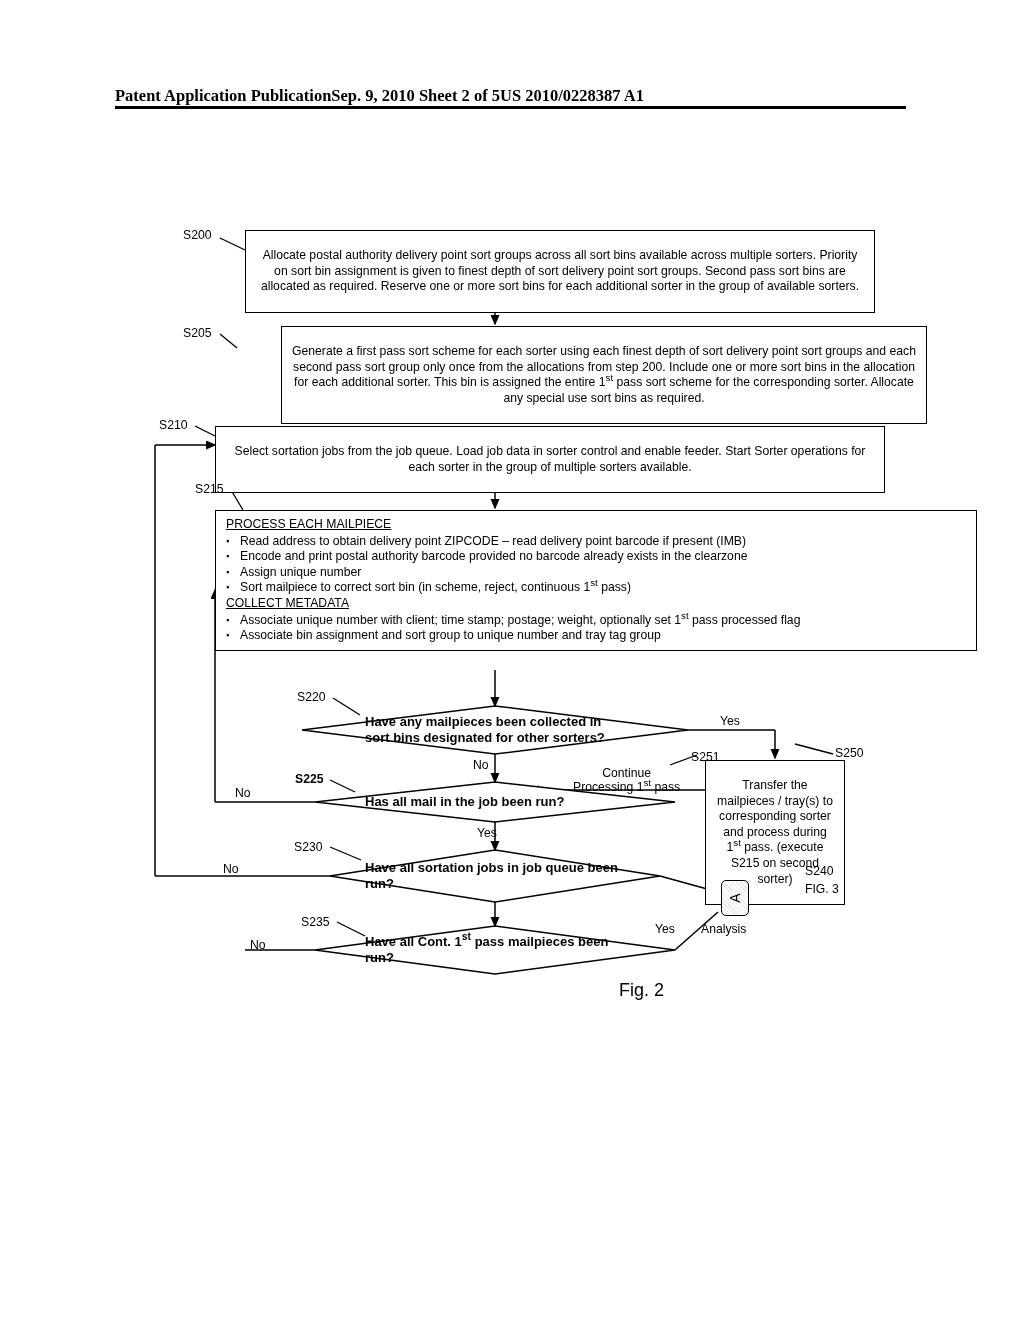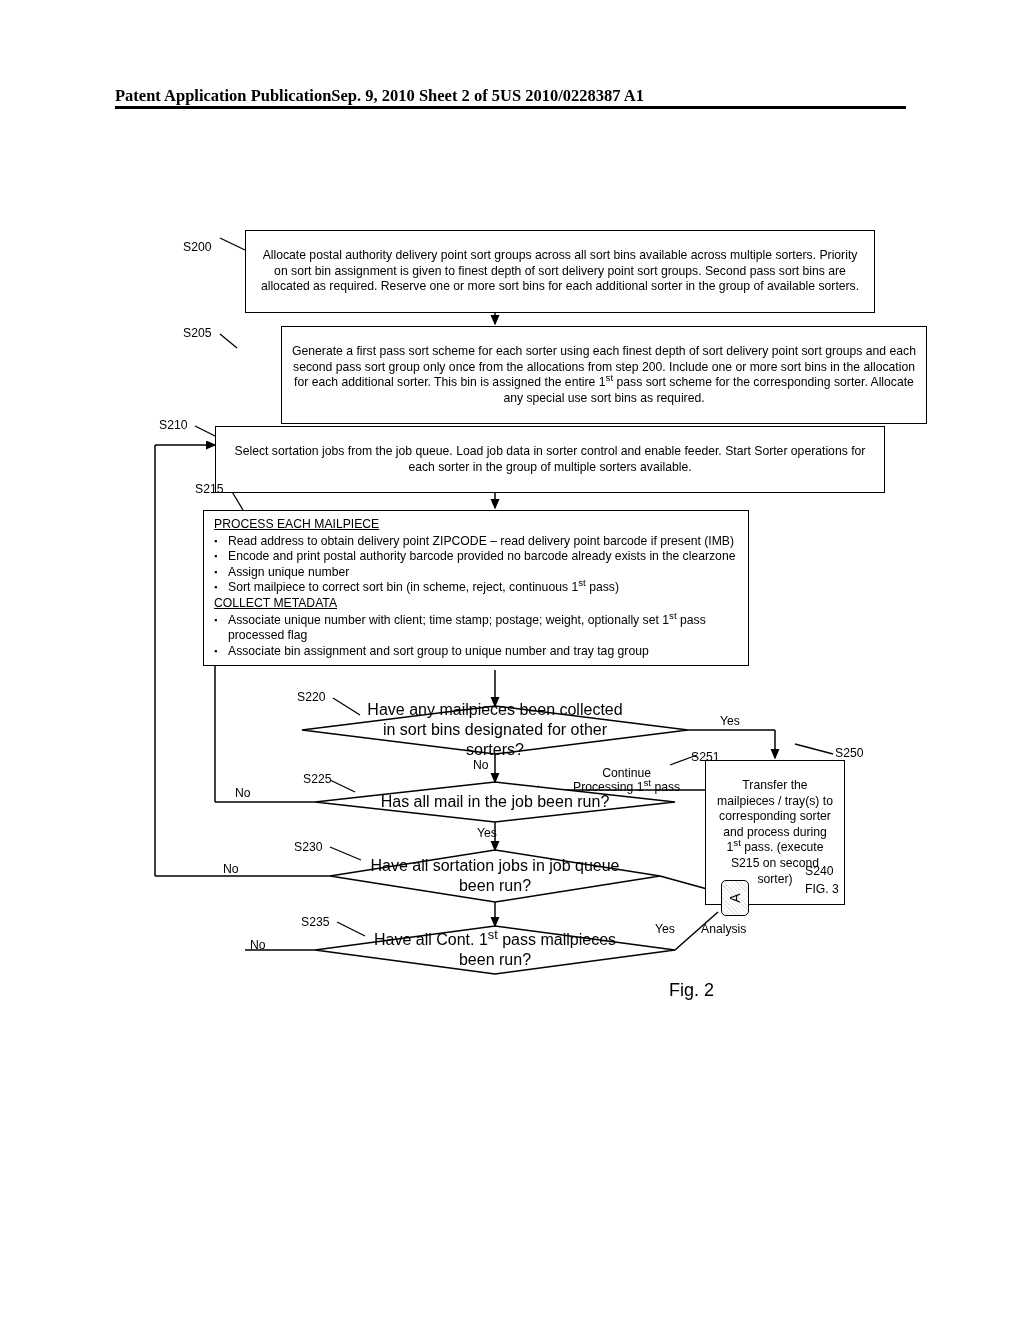--- a/index.html
+++ b/index.html
@@ -70,22 +70,22 @@
   .label {
     position: absolute;
     font-family: Arial, Helvetica, sans-serif;
     font-size: 12.2px;
     white-space: nowrap;
   }
   
   .diamond-wrap {
     position: absolute;
     font-family: Arial, Helvetica, sans-serif;
-    font-size: 16px;
-    text-align: center;
+    font-size: 13px;
+    font-weight: bold;
   }
   .diamond-wrap .text {
     position: absolute;
     left: 50%;
     top: 50%;
     transform: translate(-50%, -50%);
     width: 260px;
     line-height: 1.25;
   }
   svg.flowlines {
@@ -180,33 +180,33 @@
     <line x1="116" y1="260" x2="128" y2="280" stroke="#000" stroke-width="1.3"></line>
     <line x1="218" y1="468" x2="245" y2="485" stroke="#000" stroke-width="1.3"></line>
     <line x1="215" y1="550" x2="240" y2="562" stroke="#000" stroke-width="1.3"></line>
     <line x1="215" y1="617" x2="246" y2="630" stroke="#000" stroke-width="1.3"></line>
     <line x1="222" y1="692" x2="250" y2="706" stroke="#000" stroke-width="1.3"></line>
     <line x1="680" y1="514" x2="718" y2="524" stroke="#000" stroke-width="1.3"></line>
     <line x1="555" y1="535" x2="582" y2="525" stroke="#000" stroke-width="1.3"></line>
     <line x1="644" y1="648" x2="688" y2="640" stroke="#000" stroke-width="1.3"></line>
   </svg>
 
-  <div class="label" style="left:68px; top:-2px;margin-top:12px;">S200</div>
+  <div class="label" style="left:68px; top:-2px;">S200</div>
   <div class="box" style="left:130px; top:0; width:630px;">Allocate postal authority delivery point sort groups across all sort bins available across multiple sorters. Priority on sort bin assignment is given to finest depth of sort delivery point sort groups. Second pass sort bins are allocated as required. Reserve one or more sort bins for each additional sorter in the group of available sorters.</div>
 
   <div class="label" style="left:68px; top:96px;">S205</div>
   <div class="box" style="left:122px; top:96px; width:646px;margin-left:44px;">
     <span>Generate a first pass sort scheme for each sorter using each finest depth of sort delivery point sort groups and each second pass sort group only once from the allocations from step 200. Include one or more sort bins in the allocation for each additional sorter. This bin is assigned the entire 1</span><span class="sup">st</span><span> pass sort scheme for the corresponding sorter. Allocate any special use sort bins as required.</span>
   </div>
 
   <div class="label" style="left:44px; top:188px;">S210</div>
   <div class="box" style="left:100px; top:196px; width:670px;">Select sortation jobs from the job queue. Load job data in sorter control and enable feeder. Start Sorter operations for each sorter in the group of multiple sorters available.</div>
 
   <div class="label" style="left:80px; top:252px;">S215</div>
-  <div class="box box-left" style="left:88px; top:280px; width:546px;">
+  <div class="box box-left" style="left:100px; top:280px; width:762px;">
     <div class="section-head">PROCESS EACH MAILPIECE</div>
     <ul>
       <li>Read address to obtain delivery point ZIPCODE – read delivery point barcode if present (IMB)</li>
       <li>Encode and print postal authority barcode provided no barcode already exists in the clearzone</li>
       <li>Assign unique number</li>
       <li><span>Sort mailpiece to correct sort bin (in scheme, reject, continuous 1</span><span class="sup">st</span><span> pass)</span></li>
     </ul>
     <div class="section-head">COLLECT METADATA</div>
     <ul>
       <li><span>Associate unique number with client; time stamp; postage; weight, optionally set 1</span><span class="sup">st</span><span> pass processed flag</span></li>
@@ -225,21 +225,21 @@
   <div class="label" style="left:458px; top:536px; text-align:center;">
     <div>Continue</div>
     <div><span>Processing 1</span><span class="sup">st</span><span> pass</span></div>
   </div>
 
   <div class="label" style="left:720px; top:516px;">S250</div>
   <div class="box" style="left:590px; top:530px; width:140px; text-align:center;">
     <span>Transfer the mailpieces / tray(s) to corresponding sorter and process during 1</span><span class="sup">st</span><span> pass. (execute S215 on second sorter)</span>
   </div>
 
-  <div class="label" style="left:188px; top:542px;">S225</div>
+  <div class="label" style="left:180px; top:542px;font-weight:bold;">S225</div>
   <div class="diamond-wrap" style="left:240px; top:560px; width:280px; height:24px;">
     <div class="text">Has all mail in the job been run?</div>
   </div>
   <div class="label" style="left:120px; top:556px;">No</div>
   <div class="label" style="left:362px; top:596px;">Yes</div>
 
   <div class="label" style="left:179px; top:610px;">S230</div>
   <div class="diamond-wrap" style="left:260px; top:626px; width:240px; height:40px;">
     <div class="text">Have all sortation jobs in job queue been run?</div>
   </div>
@@ -254,15 +254,15 @@
   <div class="label" style="left:135px; top:708px;">No</div>
   <div class="label" style="left:540px; top:692px;">Yes</div>
 
   <div class="label" style="left:690px; top:634px;">S240</div>
   <div class="label" style="left:690px; top:652px;">FIG. 3</div>
   <div class="connector-A" style="left:606px; top:650px;">
     <span>A</span>
   </div>
   <div class="label" style="left:586px; top:692px;text-align:center;">Analysis</div>
 
-  <div class="fig-caption" style="left:554px; top:750px;">Fig. 2</div>
+  <div class="fig-caption" style="left:504px; top:750px;">Fig. 2</div>
 
 </div>
 
 </body></html>

